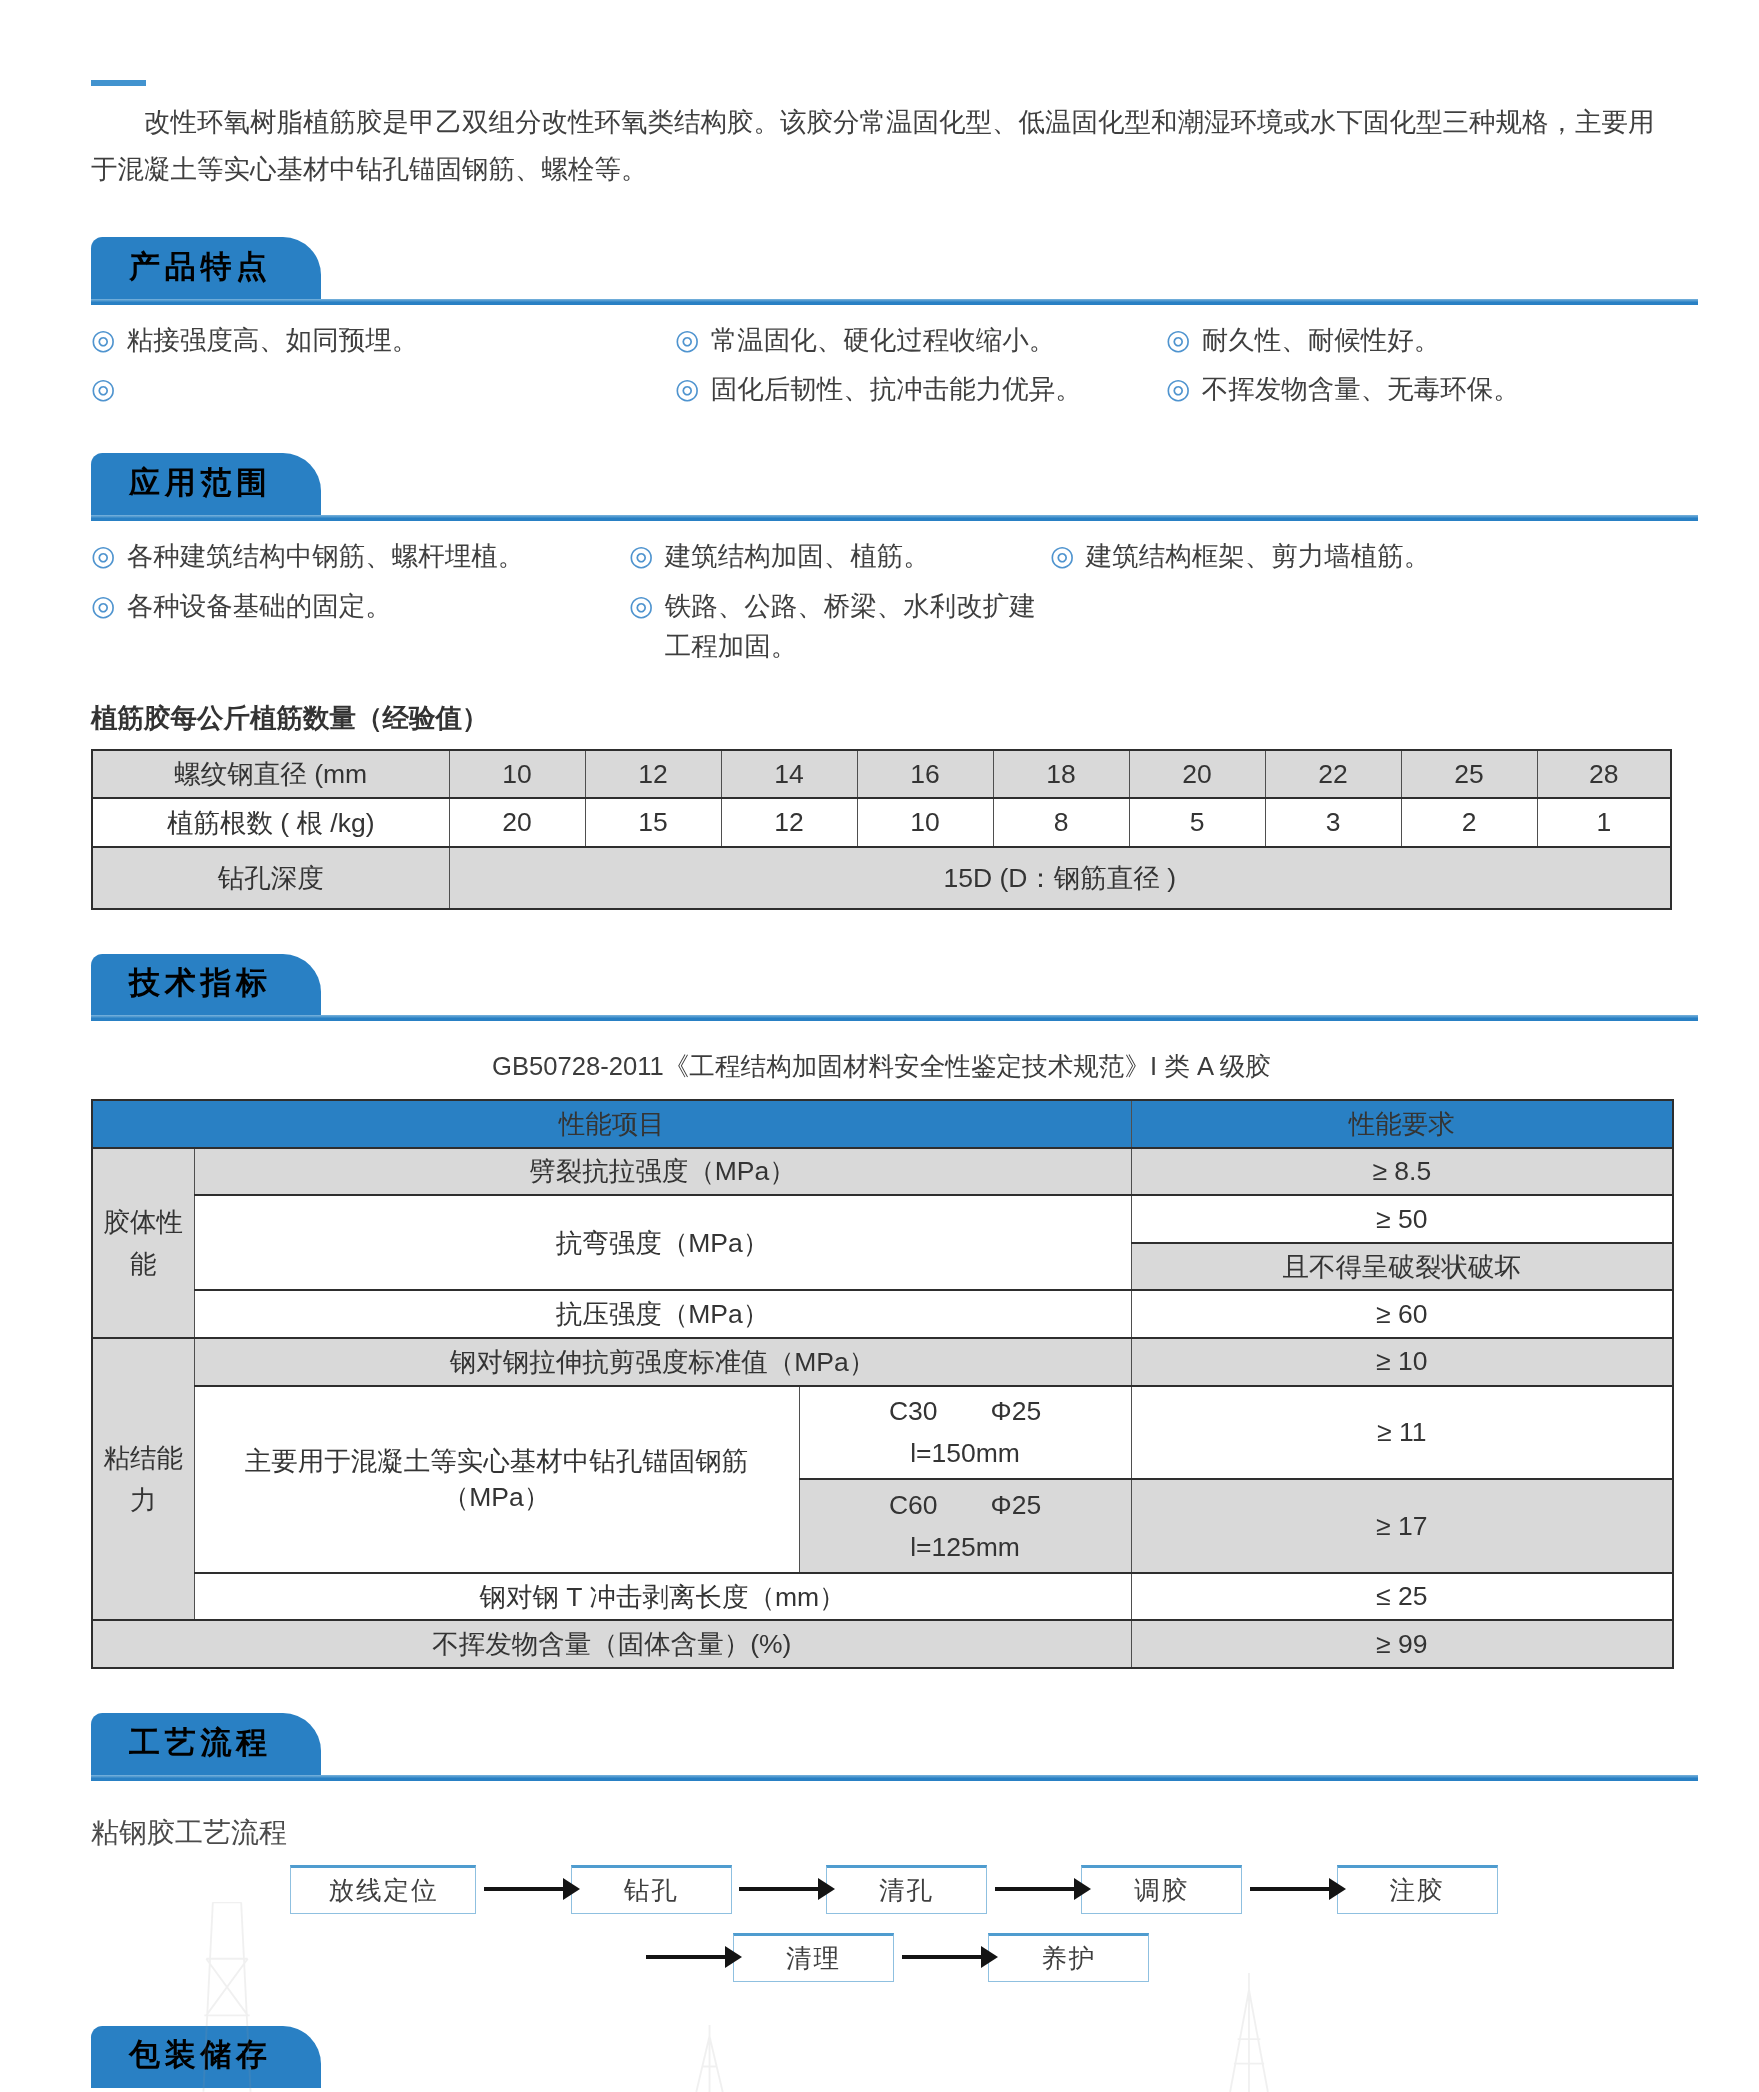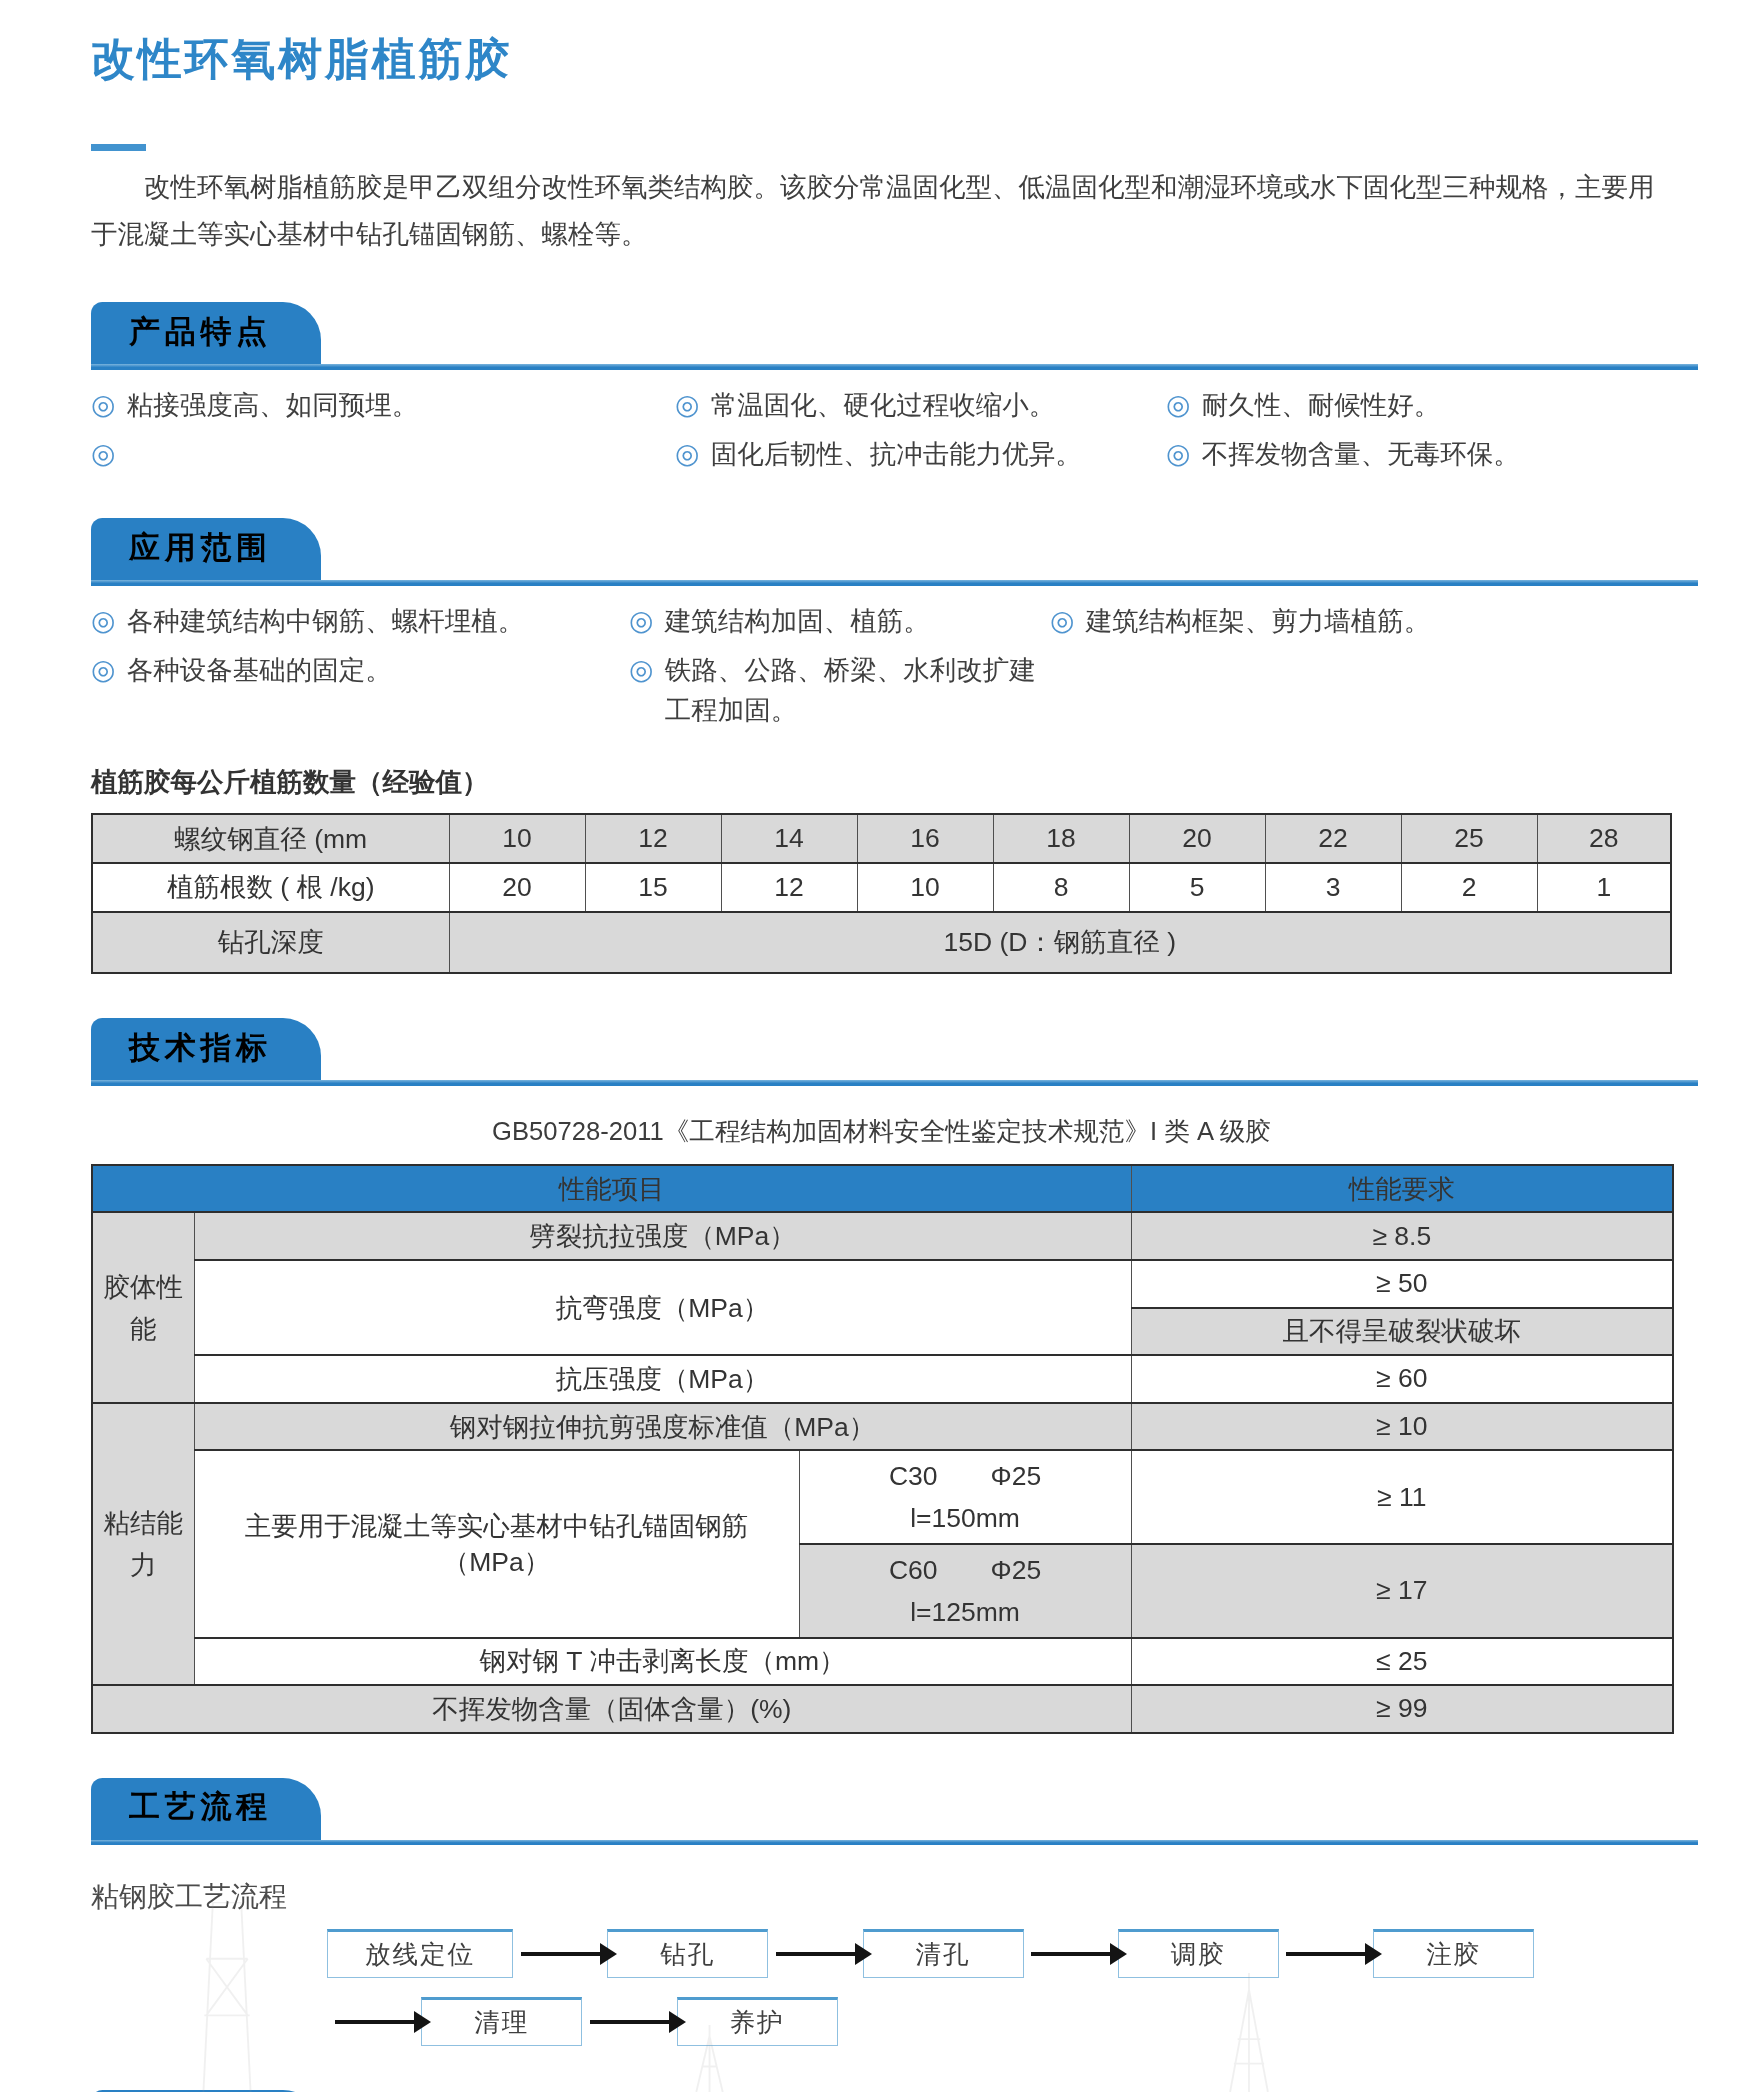--- a/index.html
+++ b/index.html
@@ -48,21 +48,21 @@
   .tech-caption{font-size:25.6px;color:#3c3c3c;text-align:center;width:1581px;margin-top:28px;}
   table.ttable{border-collapse:collapse;table-layout:fixed;width:1581px;margin-top:15px;border:2.8px solid #2e2e2e;}
   td.th{background:#2980c4 !important;color:#ffffff;font-size:27.4px;height:40px;}
   .ttable td{height:38px;margin-top:25px;}
   td.tall{height:76px;}
   td.grp{background:#d9d9d9 !important;padding:0 21px;line-height:42px;}
   .sub2{display:block;line-height:42px;}
 
   
   .proc-sub{font-size:28px;color:#4b4b4b;margin-top:33px;}
-  .flow-row{display:flex;align-items:center;margin-left:236px;margin-top:13.2px;}
+  .flow-row{display:flex;align-items:center;margin-top:13.2px;justify-content:center;}
   .flow-row.second{margin-top:19px;}
   .fbox{
     flex:none;width:159px;height:45px;background:#fff;
     border:1.9px solid #8fc0e0;border-top:3.8px solid #4f9ccf;
     display:flex;align-items:center;justify-content:center;
     font-size:25.6px;color:#3f3f3f;letter-spacing:1.9px;
   }
   .fbox.wide{width:184px;}
   .farrow{flex:none;position:relative;width:81px;height:3.8px;background:#141414;margin:0 5.7px 0 7.6px;}
   .farrow::after{
@@ -71,21 +71,20 @@
   }
 
   
   .wm{position:absolute;opacity:0.14;pointer-events:none;}
 </style>
 </head>
 <body>
 
 <div class="page">
 
-  <h1 class="doc-title">改性环氧树脂植筋胶</h1>
   <div class="title-dash"></div>
   <p class="intro">改性环氧树脂植筋胶是甲乙双组分改性环氧类结构胶。该胶分常温固化型、低温固化型和潮湿环境或水下固化型三种规格，主要用于混凝土等实心基材中钻孔锚固钢筋、螺栓等。</p>
 
   <div class="section">
     <div class="sec-tab">产品特点</div>
     <div class="sec-bar"></div>
     <div class="bullets grid-features content">
       <div class="bullet">
           <span class="bicon">◎</span>
           <span>粘接强度高、如同预埋。</span>

